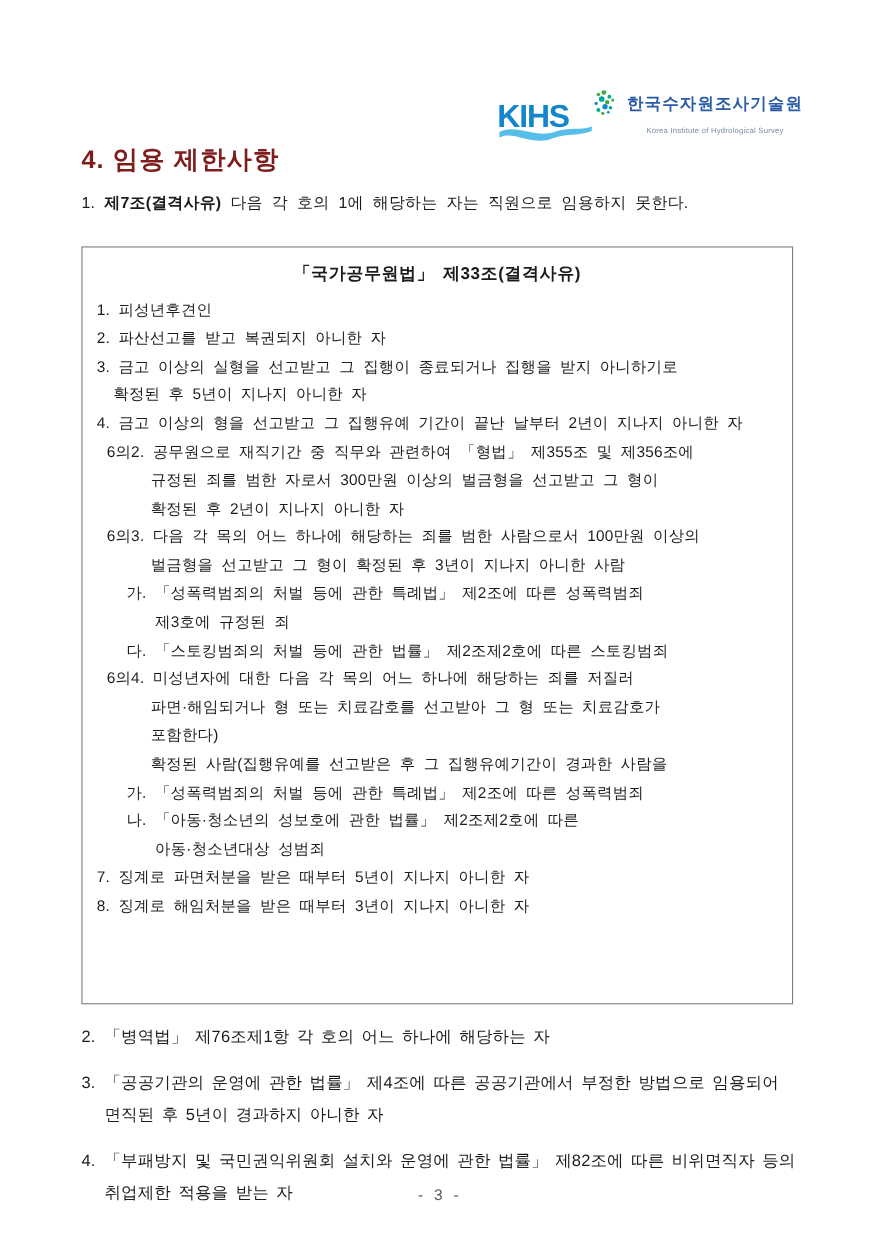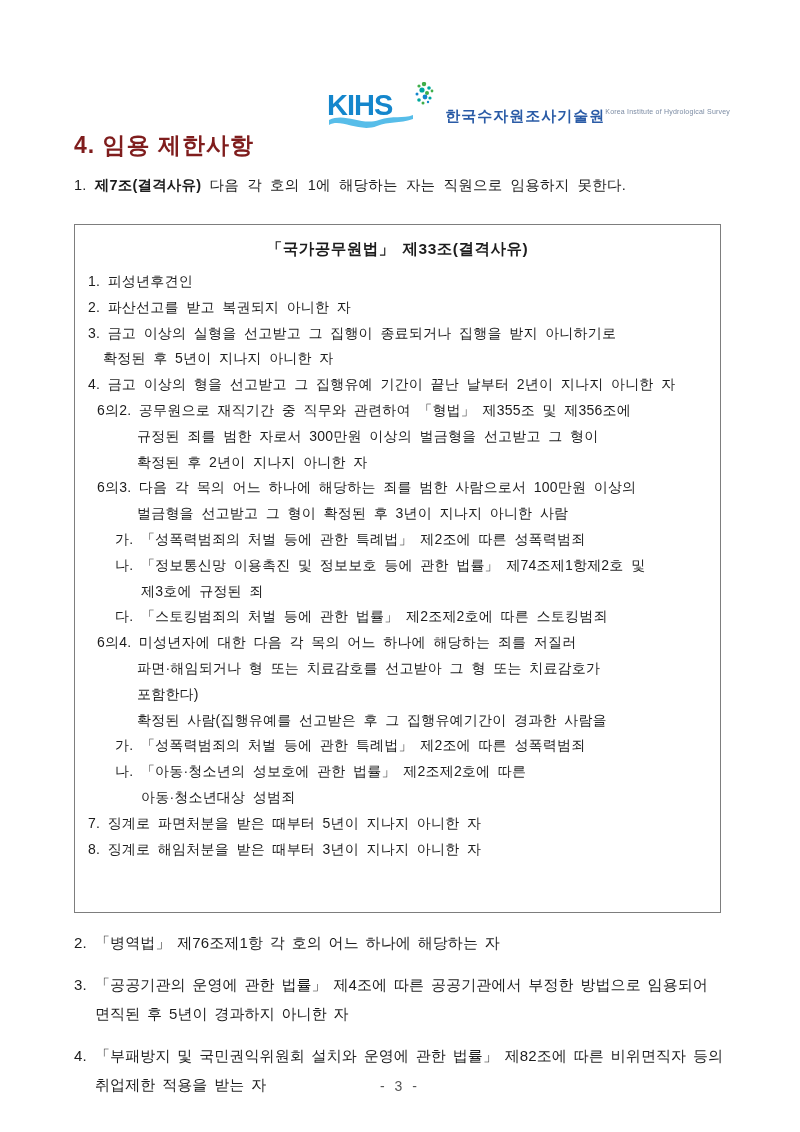--- a/index.html
+++ b/index.html
@@ -12,21 +12,21 @@
     overflow:hidden;
   }
   .page { position:relative; width:800px; height:1132px; padding:0 50px 0 74px; }
 
   
   .logo {
     position:absolute; top:82px; right:70px;
     display:flex; align-items:flex-end; gap:6px;text-align:center;
   }
   .logo svg { display:block; }
-  .logo-names { display:flex; flex-direction:row; padding-bottom:8px; }
+  .logo-names { display:flex; flex-direction:column; padding-bottom:8px;gap:12px; }
   .logo-ko { font-size:15px; font-weight:bold; color:#2a5ba6; letter-spacing:1px; line-height:17px; }
   .logo-en { font-size:7px; color:#7b8ba3; letter-spacing:0.2px; line-height:9px; }
 
   
   .heading {
     padding-top:130px;
     font-size:23px; font-weight:bold; color:#7f1d1d;
     letter-spacing:1px;
   }
   .intro {
@@ -128,21 +128,20 @@
         <div class="box-line ind-0">2. 파산선고를 받고 복권되지 아니한 자</div>
         <div class="box-line ind-0">3. 금고 이상의 실형을 선고받고 그 집행이 종료되거나 집행을 받지 아니하기로</div>
         <div class="box-line ind-2">확정된 후 5년이 지나지 아니한 자</div>
         <div class="box-line ind-0">4. 금고 이상의 형을 선고받고 그 집행유예 기간이 끝난 날부터 2년이 지나지 아니한 자</div>
         <div class="box-line ind-1">6의2. 공무원으로 재직기간 중 직무와 관련하여 「형법」 제355조 및 제356조에</div>
         <div class="box-line ind-4">규정된 죄를 범한 자로서 300만원 이상의 벌금형을 선고받고 그 형이</div>
         <div class="box-line ind-4">확정된 후 2년이 지나지 아니한 자</div>
         <div class="box-line ind-1">6의3. 다음 각 목의 어느 하나에 해당하는 죄를 범한 사람으로서 100만원 이상의</div>
         <div class="box-line ind-4">벌금형을 선고받고 그 형이 확정된 후 3년이 지나지 아니한 사람</div>
         <div class="box-line ind-3">가. 「성폭력범죄의 처벌 등에 관한 특례법」 제2조에 따른 성폭력범죄</div>
-        <div class="box-line ind-3">나. 「정보통신망 이용촉진 및 정보보호 등에 관한 법률」 제74조제1항제2호 및</div>
         <div class="box-line ind-5">제3호에 규정된 죄</div>
         <div class="box-line ind-3">다. 「스토킹범죄의 처벌 등에 관한 법률」 제2조제2호에 따른 스토킹범죄</div>
         <div class="box-line ind-1">6의4. 미성년자에 대한 다음 각 목의 어느 하나에 해당하는 죄를 저질러</div>
         <div class="box-line ind-4">파면·해임되거나 형 또는 치료감호를 선고받아 그 형 또는 치료감호가</div>
         <div class="box-line ind-4">포함한다)</div>
         <div class="box-line ind-4">확정된 사람(집행유예를 선고받은 후 그 집행유예기간이 경과한 사람을</div>
         <div class="box-line ind-3">가. 「성폭력범죄의 처벌 등에 관한 특례법」 제2조에 따른 성폭력범죄</div>
         <div class="box-line ind-3">나. 「아동·청소년의 성보호에 관한 법률」 제2조제2호에 따른</div>
         <div class="box-line ind-5">아동·청소년대상 성범죄</div>
         <div class="box-line ind-0">7. 징계로 파면처분을 받은 때부터 5년이 지나지 아니한 자</div>

